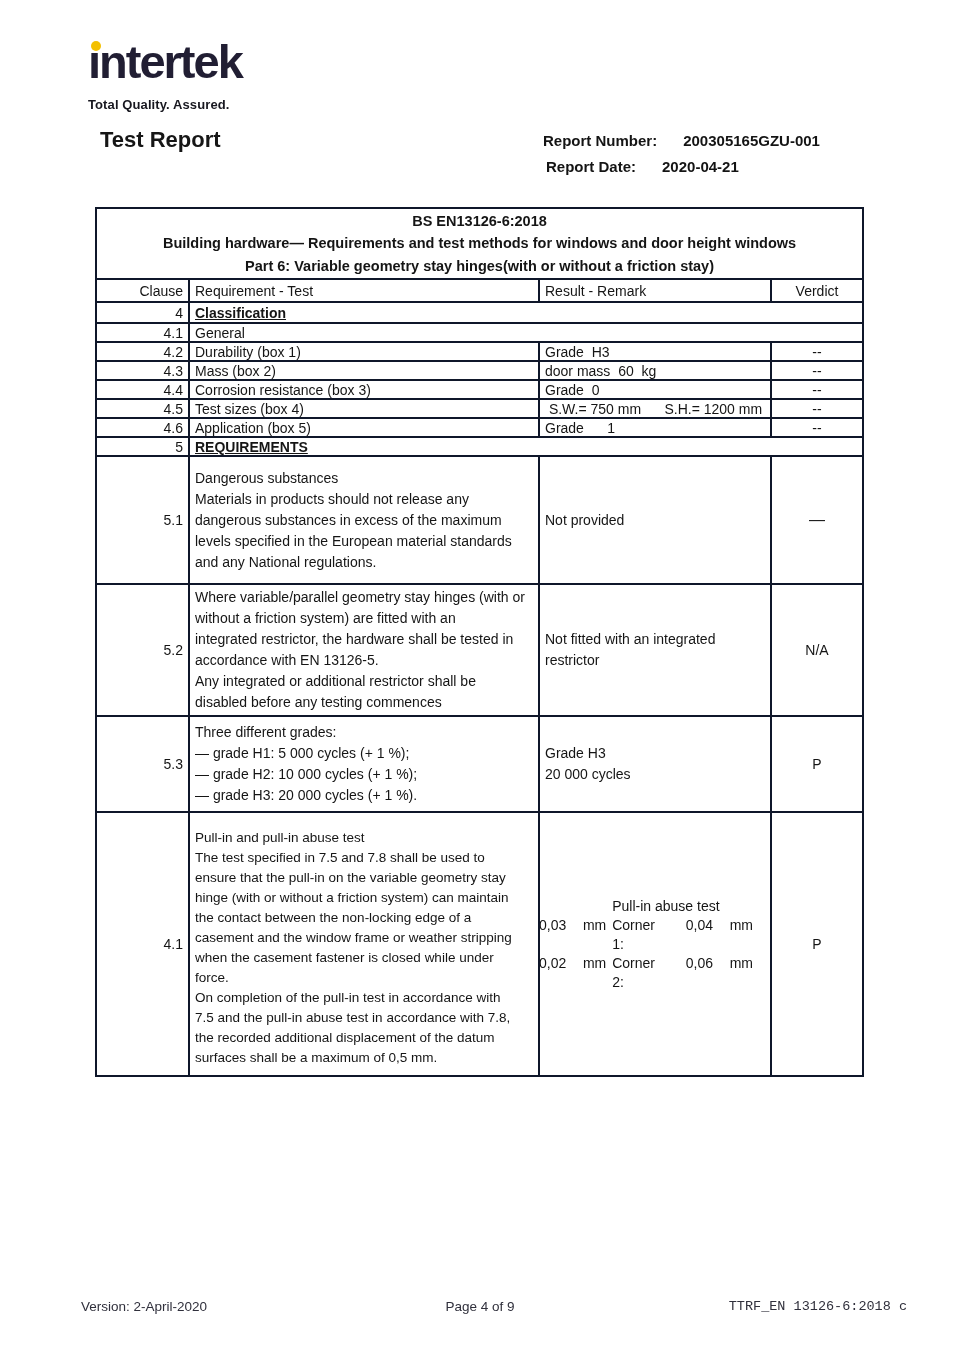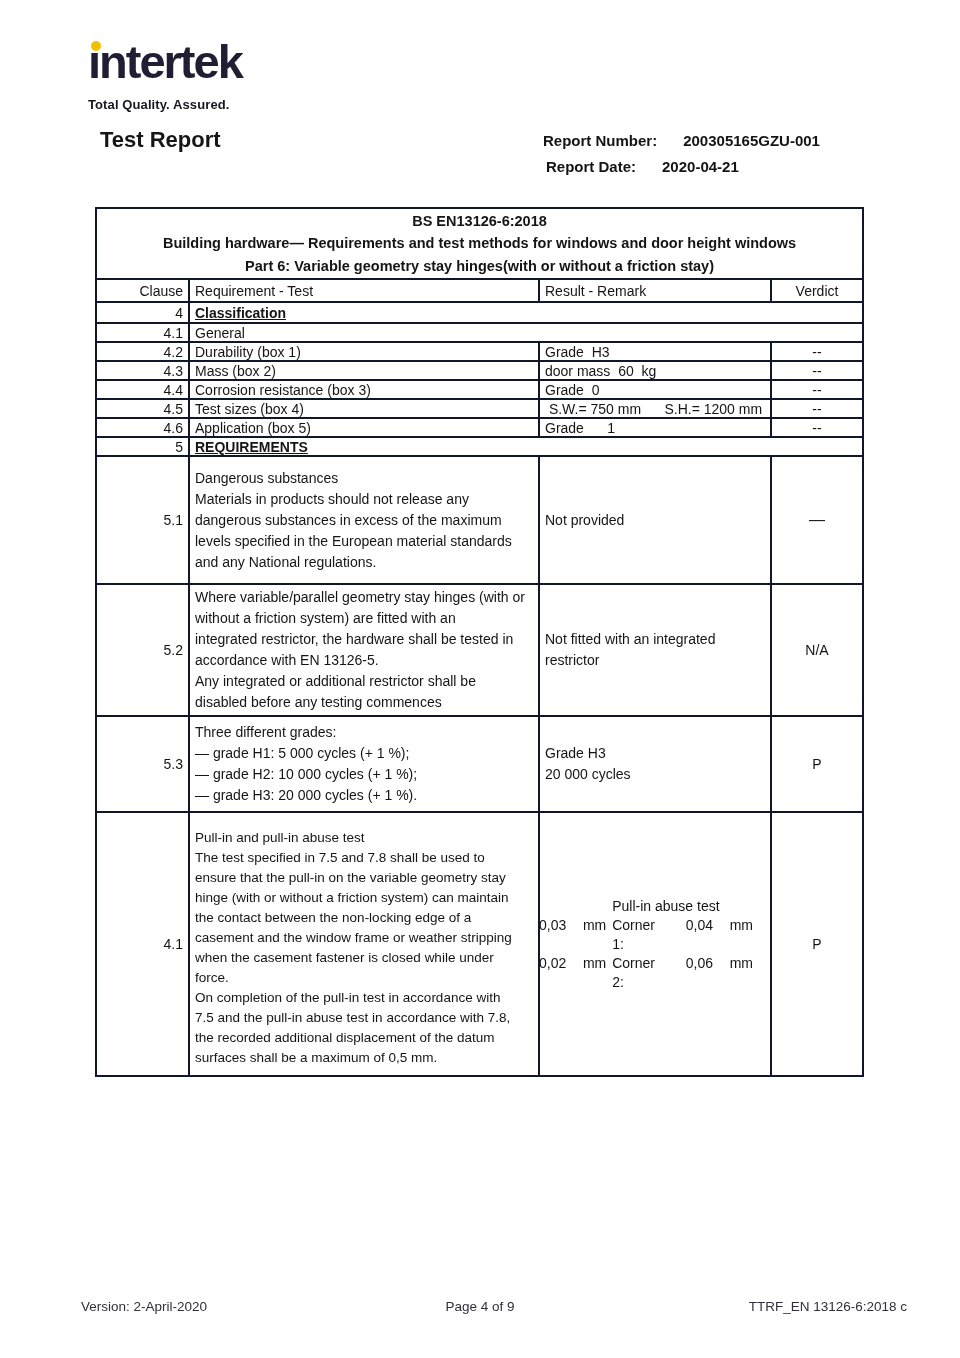--- a/index.html
+++ b/index.html
@@ -54,21 +54,21 @@
   .corner-row { display:flex; line-height:19px; }
   .corner-label { flex:1; }
   .corner-value { width:58px; text-align:right; }
   .corner-unit { width:46px; text-align:right; padding-right:6px; }
   .group-gap { height:37px; }
 
   
   .footer { position:absolute; left:0; top:1299px; width:960px; font-size:13.5px; color:#30303c; }
   .footer-version { position:absolute; left:81px; }
   .footer-page { position:absolute; left:0; width:100%; text-align:center; }
-  .footer-ref { position:absolute; right:53px; }
+  .footer-ref { position:absolute; right:53px;font-family:Liberation Mono, monospace; }
 </style>
 </head>
 <body>
 
 <div class="page">
 
   <div class="logo">
     <div class="brand">
       <span class="brand-dot" style="background: rgb(243, 192, 0);"></span><span class="brand-text">ıntertek</span>
     </div>

